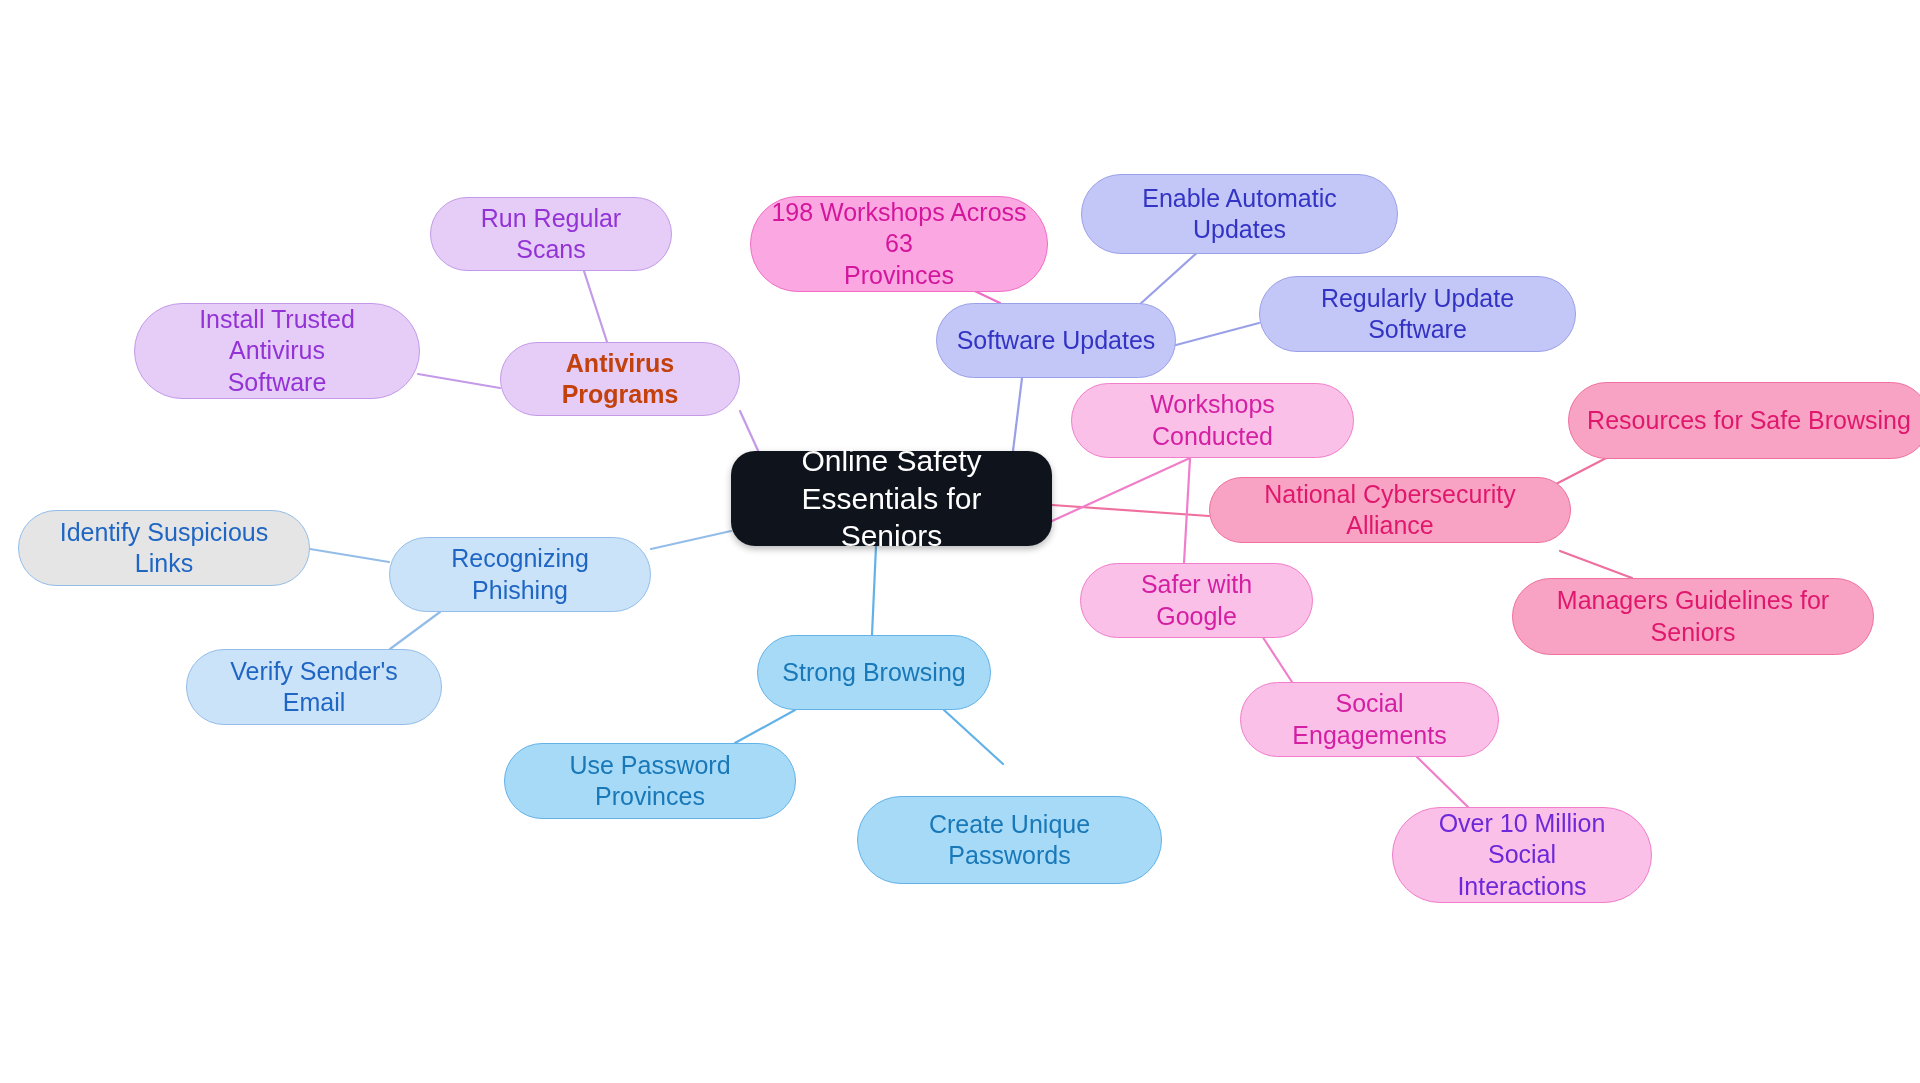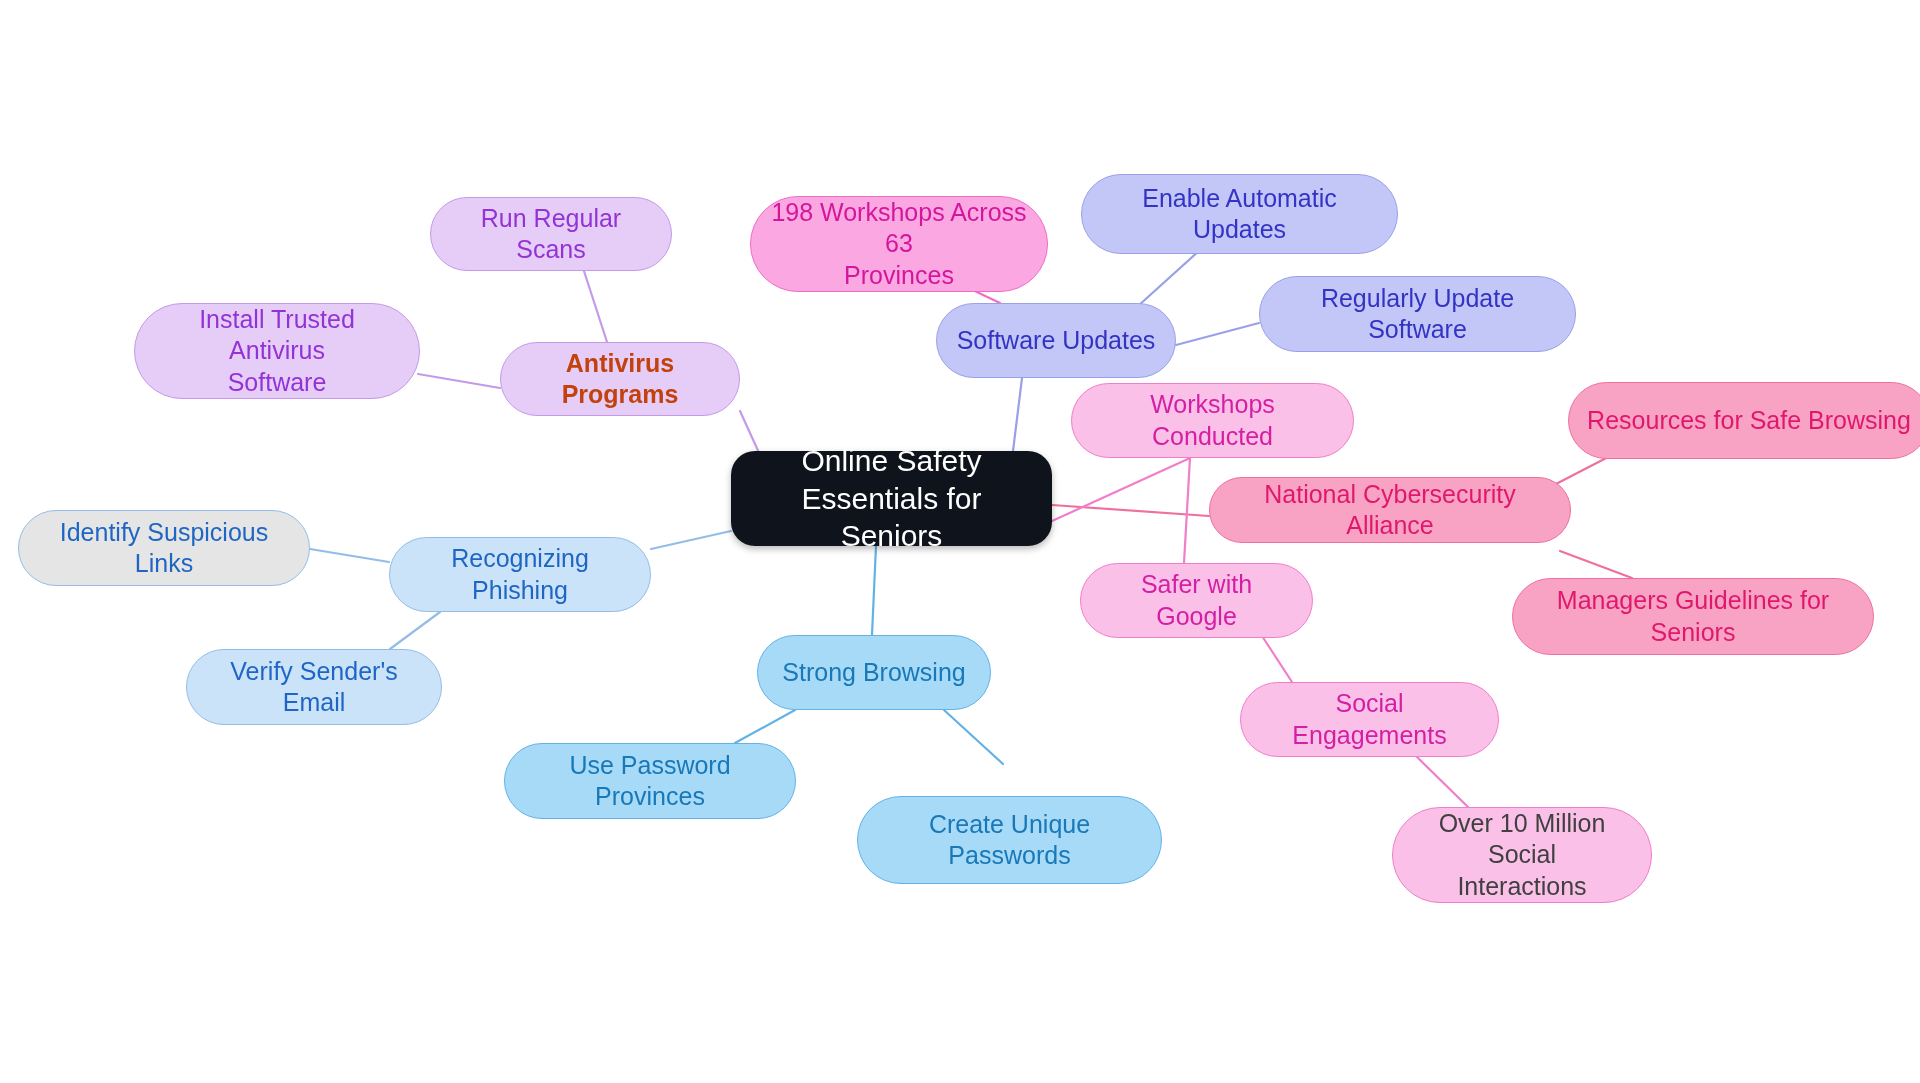--- a/index.html
+++ b/index.html
@@ -91,21 +91,21 @@
       <div class="node leaf" style="left: 1081px; top: 174px; width: 317px; height: 80px; background: rgb(195, 199, 247); border-color: rgb(154, 160, 232); color: rgb(51, 51, 196);">Enable Automatic Updates</div>
       <div class="node leaf" style="left: 1259px; top: 276px; width: 317px; height: 76px; background: rgb(195, 199, 247); border-color: rgb(154, 160, 232); color: rgb(51, 51, 196);">Regularly Update Software</div>
       <div class="node leaf" style="left: 750px; top: 196px; width: 298px; height: 96px; background: rgb(251, 168, 226); border-color: rgb(240, 110, 198); color: rgb(212, 22, 156);">198 Workshops Across 63
 Provinces</div>
       <div class="node branch" style="left: 1071px; top: 383px; width: 283px; height: 75px; background: rgb(251, 192, 232); border-color: rgb(240, 126, 203); color: rgb(212, 31, 163);">Workshops Conducted</div>
       <div class="node branch" style="left: 1209px; top: 477px; width: 362px; height: 66px; background: rgb(249, 163, 196); border-color: rgb(239, 111, 158); color: rgb(224, 24, 109);">National Cybersecurity Alliance</div>
       <div class="node leaf" style="left: 1568px; top: 382px; width: 362px; height: 77px; background: rgb(249, 163, 196); border-color: rgb(239, 111, 158); color: rgb(224, 24, 109);">Resources for Safe Browsing</div>
       <div class="node leaf" style="left: 1512px; top: 578px; width: 362px; height: 77px; background: rgb(249, 163, 196); border-color: rgb(239, 111, 158); color: rgb(224, 24, 109);">Managers Guidelines for Seniors</div>
       <div class="node branch" style="left: 1080px; top: 563px; width: 233px; height: 75px; background: rgb(251, 192, 232); border-color: rgb(240, 126, 203); color: rgb(212, 31, 163);">Safer with Google</div>
       <div class="node leaf" style="left: 1240px; top: 682px; width: 259px; height: 75px; background: rgb(251, 192, 232); border-color: rgb(240, 126, 203); color: rgb(212, 31, 163);">Social Engagements</div>
-      <div class="node leaf" style="left: 1392px; top: 807px; width: 260px; height: 96px; background: rgb(251, 192, 232); border-color: rgb(240, 126, 203); color: #404040;">Over 10 Million Social
+      <div class="node leaf" style="left: 1392px; top: 807px; width: 260px; height: 96px; background: rgb(251, 192, 232); border-color: rgb(240, 126, 203); color: #6d28d9;">Over 10 Million Social
 Interactions</div>
       <div class="node branch" style="left: 389px; top: 537px; width: 262px; height: 75px; background: rgb(203, 227, 249); border-color: rgb(147, 189, 232); color: rgb(31, 102, 196);">Recognizing Phishing</div>
       <div class="node leaf" style="left: 18px; top: 510px; width: 292px; height: 76px; background: #e5e5e5; border-color: rgb(147, 189, 232); color: rgb(31, 102, 196);">Identify Suspicious Links</div>
       <div class="node leaf" style="left: 186px; top: 649px; width: 256px; height: 76px; background: rgb(203, 227, 249); border-color: rgb(147, 189, 232); color: rgb(31, 102, 196);">Verify Sender's Email</div>
       <div class="node branch" style="left: 757px; top: 635px; width: 234px; height: 75px; background: rgb(167, 218, 247); border-color: rgb(98, 178, 232); color: rgb(24, 120, 184);">Strong Browsing</div>
       <div class="node leaf" style="left: 504px; top: 743px; width: 292px; height: 76px; background: rgb(167, 218, 247); border-color: rgb(98, 178, 232); color: rgb(24, 120, 184);">Use Password Provinces</div>
       <div class="node leaf" style="left: 857px; top: 764px; width: 305px; height: 88px; background: rgb(167, 218, 247); border-color: rgb(98, 178, 232); color: rgb(24, 120, 184); margin-top: 32px;">Create Unique Passwords</div>
     </div>
 </div>
 

